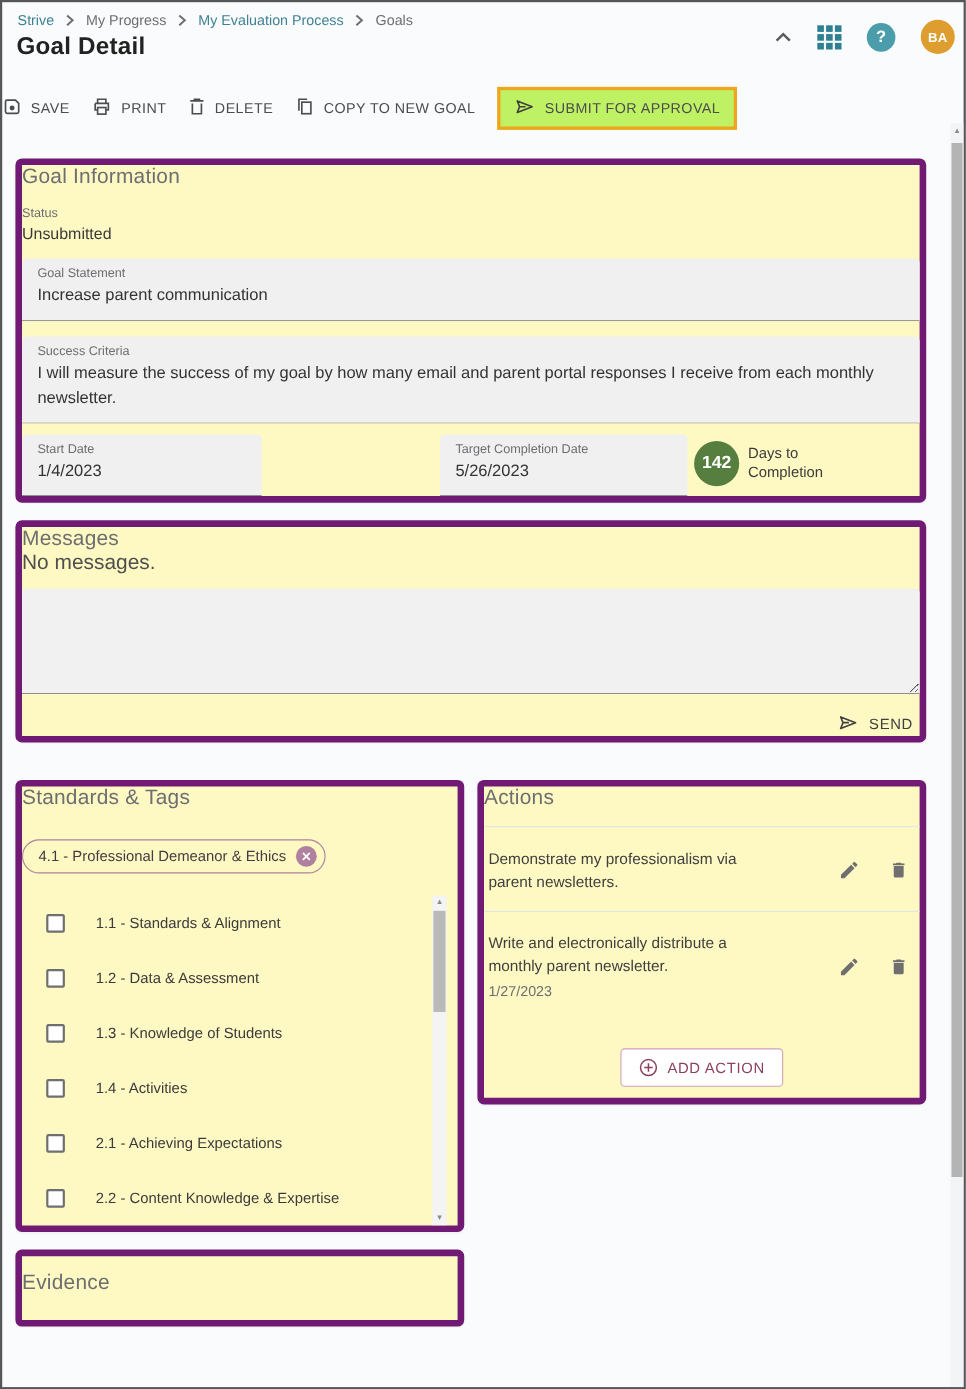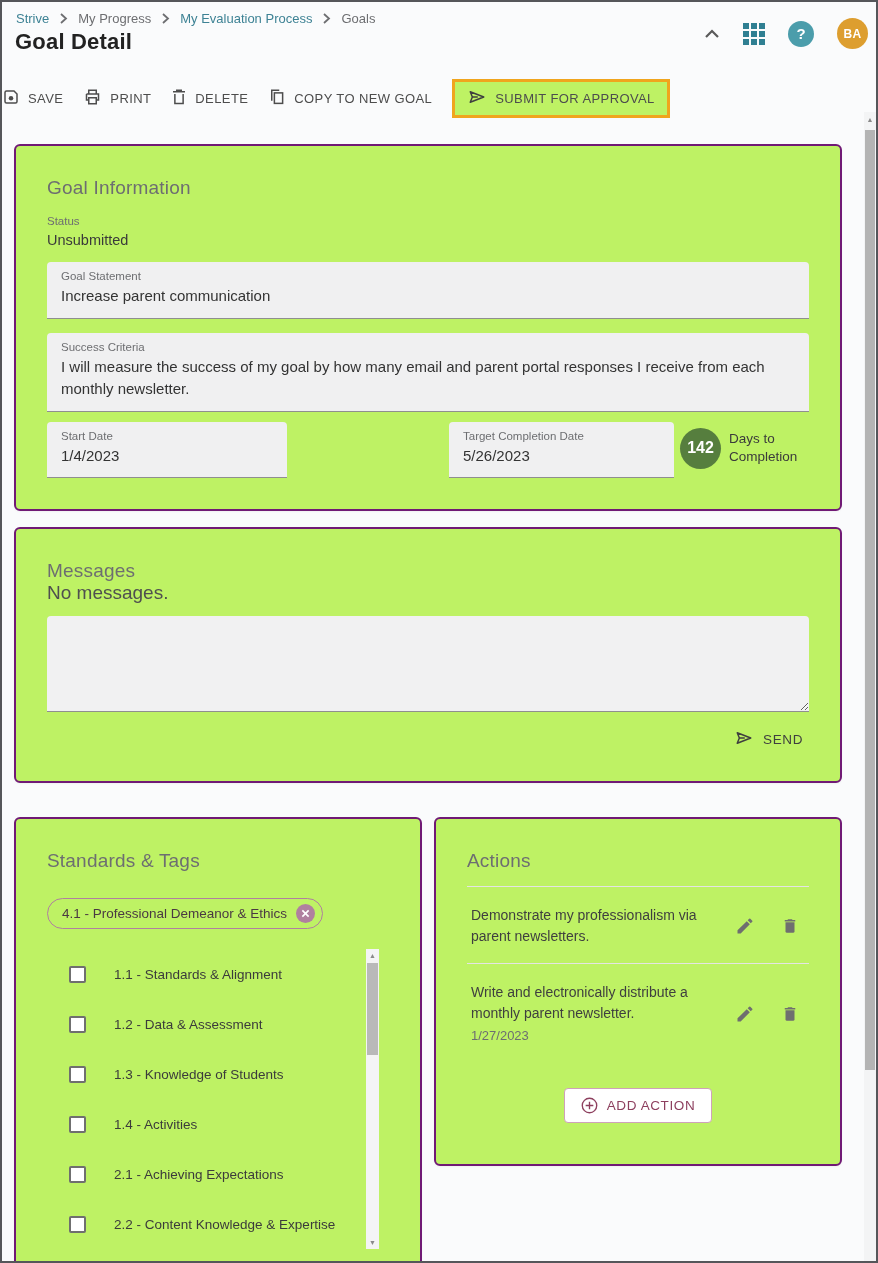--- a/index.html
+++ b/index.html
@@ -22,32 +22,32 @@
     display:flex; align-items:center; justify-content:center; font-size:15px; font-weight:700; cursor:pointer;}
   .avatar{ width:31px; height:31px; border-radius:50%; background:#dd9e2f; color:#fff;
     display:flex; align-items:center; justify-content:center; font-size:12px; font-weight:700; cursor:pointer; letter-spacing:.3px;}
   
   .toolbar{ display:flex; align-items:center; justify-content:flex-start; gap:20px; margin:24px 8px 0 0; }
   .tbtn{ display:flex; align-items:center; gap:8px; font-size:13px; color:#4d4d4d;
     letter-spacing:.4px; cursor:pointer; background:none; border:none; font-family:inherit; }
   .tbtn svg{ flex:0 0 auto; }
   .highlight-box{ border:3px solid #f0a51d; padding:6px 12px; background:#bef264; }
   
-  .card{ background:#bef264; border:2px solid #701a75; border-radius:6px;
-    box-shadow:0 1px 2px rgba(0,0,0,.04); margin-left:12px; width:828px; padding:31px; }
+  .card{ background:#fef9c3; border:6px solid #701a75; border-radius:6px;
+    box-shadow:0 1px 2px rgba(0,0,0,.04); margin-left:12px; width:828px; padding:0; }
   .card-h{ font-size:19px; color:#6d6e71; font-weight:400; letter-spacing:.2px; }
   .goal-card{ margin-top:26px; }
   .small-label{ font-size:11.5px; color:#6d6e71; }
   .status-label{ margin-top:16px; }
   .status-value{ margin-top:5px; font-size:14.5px; color:#3a3a3a; }
   .field{ background:#f0f0f1; border-bottom:1px solid #8f8f8f; border-radius:4px 4px 0 0;
     padding:8px 14px 10px 14px; margin-top:14px; cursor:text; }
   .field .val{ margin-top:3px; font-size:15px; color:#333; line-height:1.5; }
   .dates-row{ display:flex; align-items:flex-start; margin-top:10px; }
-  .date-field{ width:240px; margin-top:0; }
+  .date-field{ width:218px; margin-top:0; }
   .date-field.target{ width:225px; margin-left:162px; }
   .days-wrap{ display:flex; align-items:center; margin-left:6px; margin-top:6px; }
   .days-circle{ width:41px; height:41px; border-radius:50%; background:#567e3e; color:#fff;
     display:flex; align-items:center; justify-content:center; font-size:16px; font-weight:700; }
   .days-label{ margin-left:8px; font-size:13.5px; color:#3b3b3b; line-height:1.35; }
   
   .messages-card{ margin-top:16px; }
   .no-msg{ font-size:19px; color:#4f4f4f; }
   .msg-textarea{ display:block; width:100%; height:96px; margin-top:12px; background:#f1f1f2;
     border:none; border-bottom:1px solid #8f8f8f; border-radius:4px 4px 0 0; resize:vertical;

